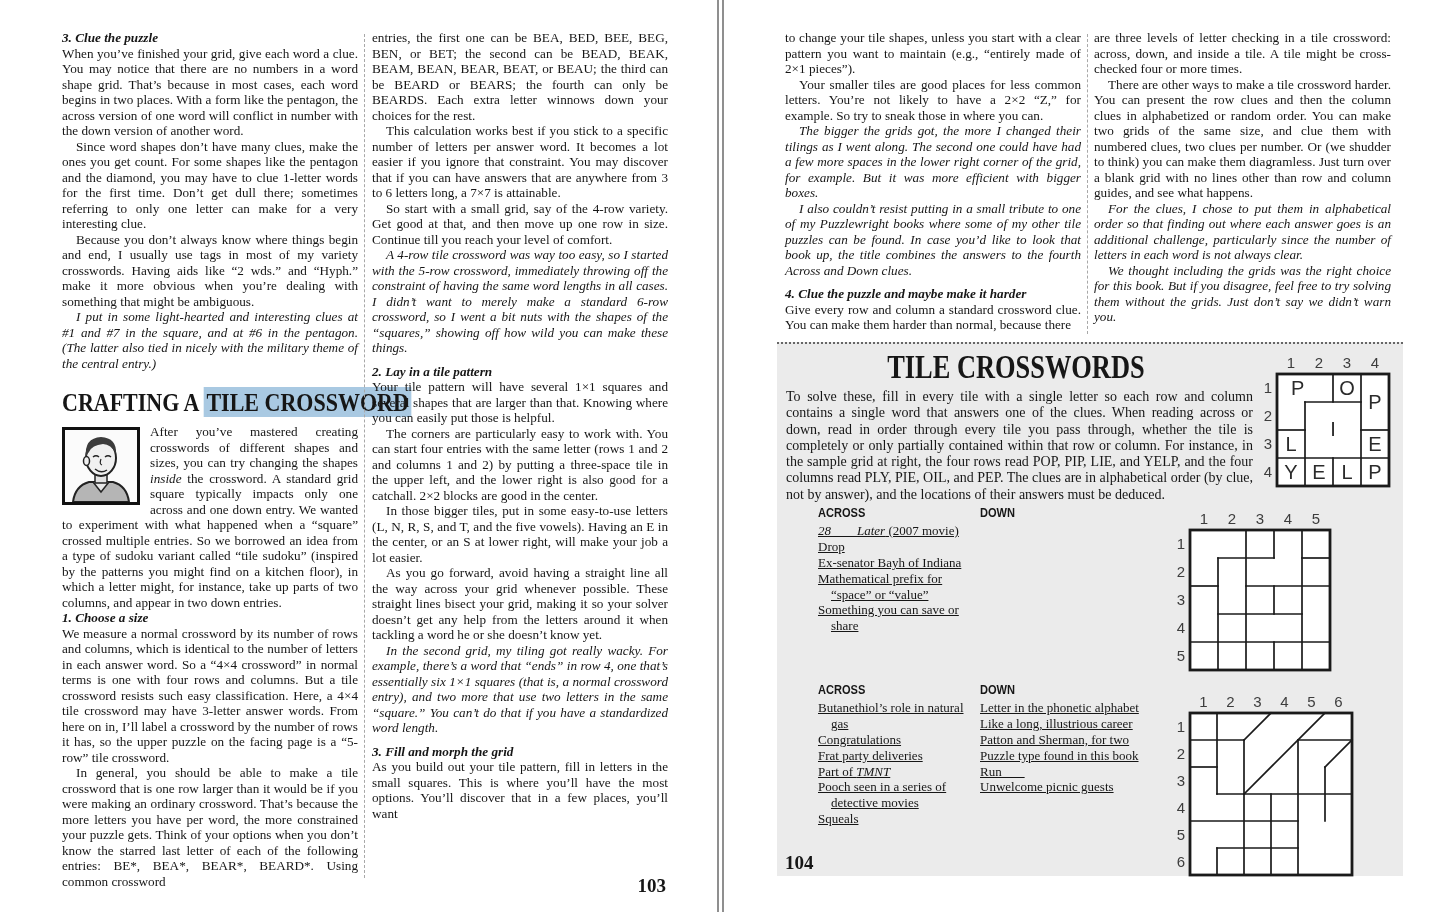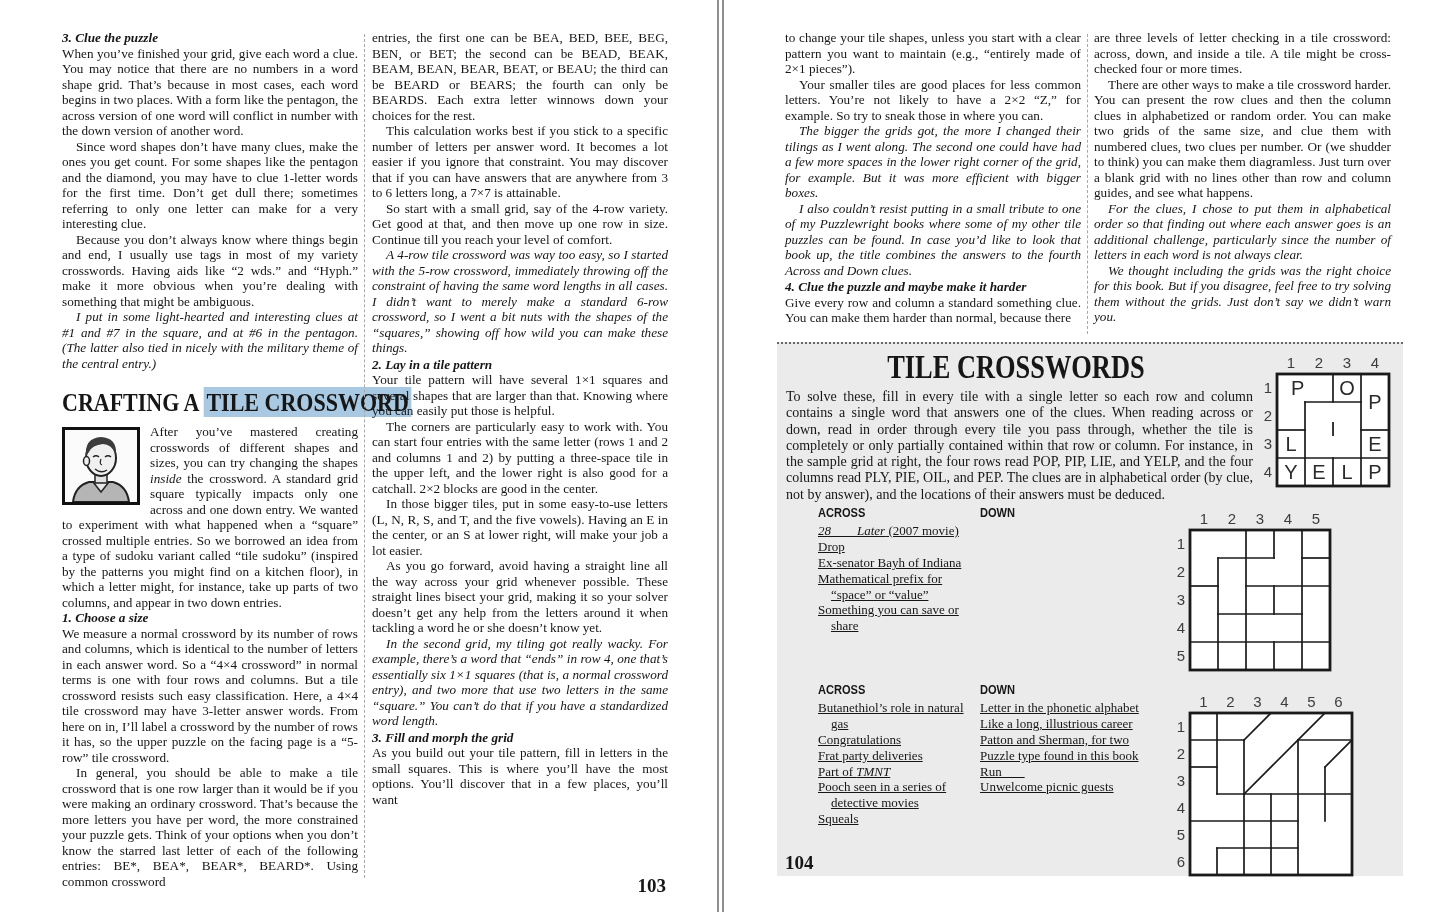--- a/index.html
+++ b/index.html
@@ -8,21 +8,21 @@
   .page{position:absolute;top:0;height:912px;background:#fff;}
   .page-left{left:0;width:719px;}
   .page-right{left:725px;width:676px;border-radius:10px;}
   .spine{position:absolute;left:717px;top:0;width:7px;height:912px;
          border-left:2px solid #8f8f8f;border-right:2px solid #8f8f8f;box-sizing:border-box;}
   .col{position:absolute;top:30px;font-size:13.2px;line-height:15.5px;}
   .vdash{position:absolute;width:0;border-left:1px dashed #a8a8a8;}
   .para{margin:0;text-align:justify;}
   .para.p{text-indent:14px;}
   .para.pn{text-indent:0;}
-  .para.h{font-weight:bold;font-style:italic;margin-top:1px;}
+  .para.h{font-weight:bold;font-style:italic;margin-top:8px;}
   .para.h:first-child{margin-top:0;}
   .para.sh{margin:18px 0 8px;font-weight:bold;font-size:25px;line-height:27px;
            text-align:left;transform:scaleX(0.88);transform-origin:0 50%;white-space:nowrap;text-indent:0;}
   span.it{font-style:italic;}
   span.hl{background:#a9c9e2;padding:2px 3px 1px;}
   .bio-wrap{overflow:visible;}
   .bio{float:left;width:78px;height:78px;border:3px solid #111;background:#fbfbfb;
        margin:3px 10px 2px 0;box-sizing:border-box;}
   .pagenum{position:absolute;font-weight:bold;font-size:19px;}
   .pn-left{left:0;top:875px;width:666px;text-align:right;}
@@ -102,21 +102,21 @@
 <div class="spine"></div>
 
 <div class="page page-right">
   <div class="col" style="left:60px;width:296px">
     <div>
         <div class="para pn"><span>to change your tile shapes, unless you start with a clear pattern you want to maintain (e.g., “entirely made of 2×1 pieces”).</span></div>
         <div class="para p"><span>Your smaller tiles are good places for less common letters. You’re not likely to have a 2×2 “Z,” for example. So try to sneak those in where you can.</span></div>
         <div class="para p"><span class="it">The bigger the grids got, the more I changed their tilings as I went along. The second one could have had a few more spaces in the lower right corner of the grid, for example. But it was more efficient with bigger boxes.</span></div>
         <div class="para p"><span class="it">I also couldn’t resist putting in a small tribute to one of my Puzzlewright books where some of my other tile puzzles can be found. In case you’d like to look that book up, the title combines the answers to the fourth Across and Down clues.</span></div>
         <div class="para h"><span class="it">4. Clue the puzzle and maybe make it harder</span></div>
-        <div class="para pn"><span>Give every row and column a standard something clue. You can make them harder than normal, because there</span></div>
+        <div class="para pn"><span>Give every row and column a standard crossword clue. You can make them harder than normal, because there</span></div>
       </div>
   </div>
   <div class="vdash" style="left:362px;top:34px;height:300px"></div>
   <div class="col" style="left:369px;width:297px">
     <div>
         <div class="para pn"><span>are three levels of letter checking in a tile crossword: across, down, and inside a tile. A tile might be cross-checked four or more times.</span></div>
         <div class="para p"><span>There are other ways to make a tile crossword harder. You can present the row clues and then the column clues in alphabetized or random order. You can make two grids of the same size, and clue them with numbered clues, two clues per number. Or (we shudder to think) you can make them diagramless. Just turn over a blank grid with no lines other than row and column guides, and see what happens.</span></div>
         <div class="para p"><span class="it">For the clues, I chose to put them in alphabetical order so that finding out where each answer goes is an additional challenge, particularly since the number of letters in each word is not always clear.</span></div>
         <div class="para p"><span class="it">We thought including the grids was the right choice for this book. But if you disagree, feel free to try solving them without the grids. Just don’t say we didn’t warn you.</span></div>
       </div>

